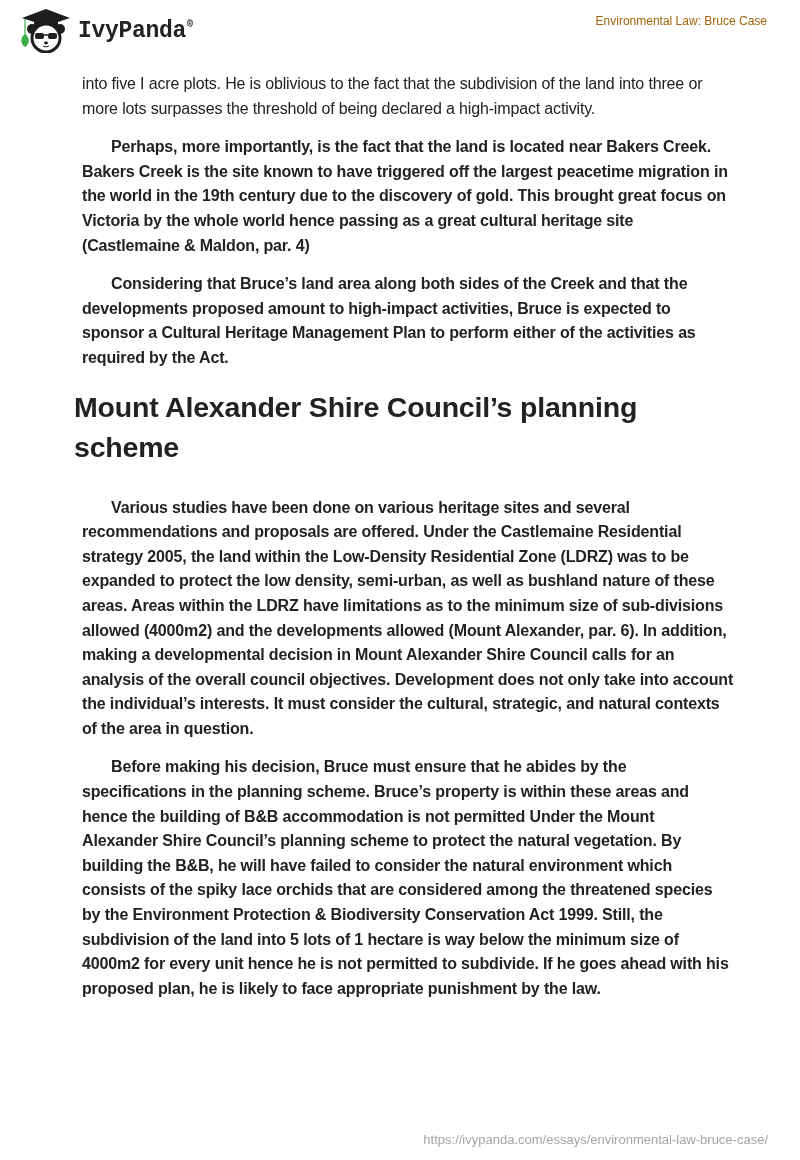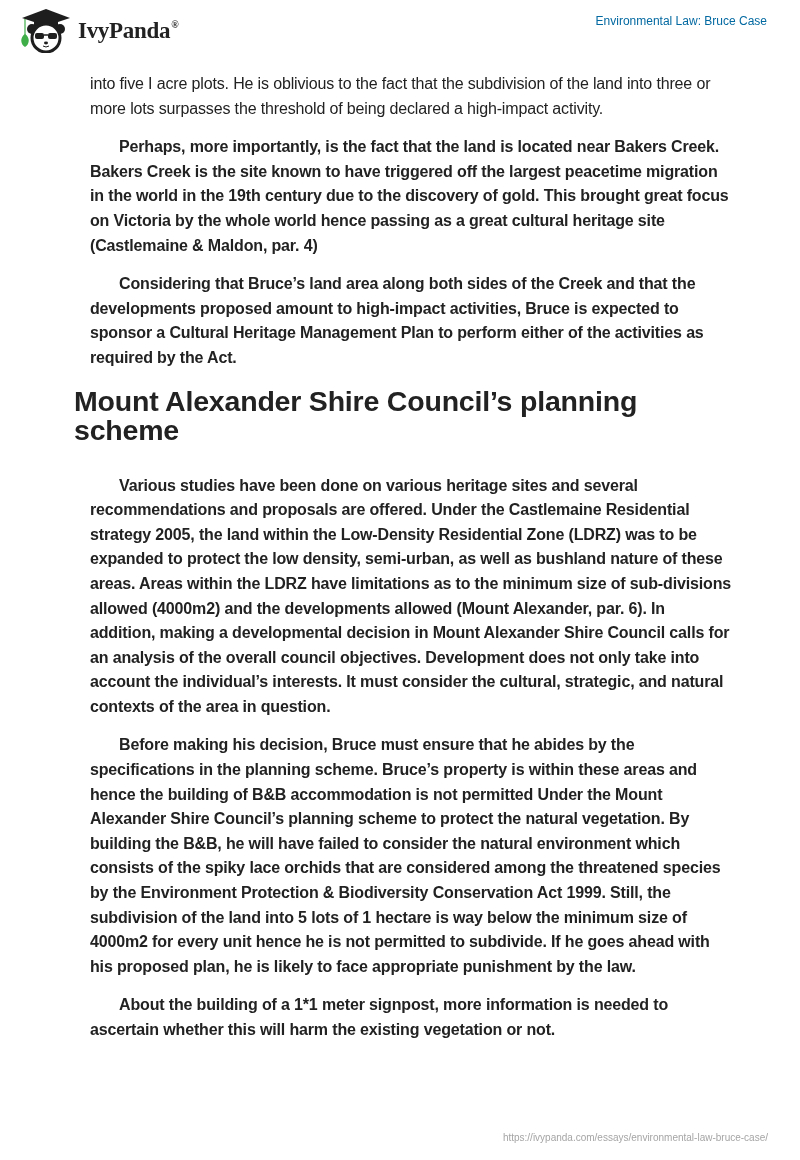--- a/index.html
+++ b/index.html
@@ -1,29 +1,29 @@
 <!DOCTYPE html>
 <html><head>
   <meta charset="utf-8">
   <style>
     html, body { margin: 0; padding: 0; background: #ffffff; }
     body { width: 800px; height: 1160px; position: relative; overflow: hidden;
            font-family: "Liberation Sans", sans-serif; color: #222222; }
     .header { position: absolute; left: 0; top: 0; width: 800px; height: 60px; }
     .logo { position: absolute; left: 16px; top: 7px; display: flex; align-items: center; }
     .logo-icon { width: 58px; height: 46px; }
-    .logo-text { font-family: Liberation Serif, serif; font-weight: bold; font-size: 23px;
+    .logo-text { font-family: Liberation Mono, monospace; font-weight: bold; font-size: 23px;
                  color: #222; margin-left: 4px; letter-spacing: -0.3px; position: relative; top: 1px; }
     .logo-reg { font-size: 10px; position: relative; top: -10px; margin-left: 1px; font-weight: bold; }
-    .doc-title { position: absolute; right: 33px; top: 14px; font-size: 12px; color: #0369a1; }
+    .doc-title { position: absolute; right: 33px; top: 14px; font-size: 12px; color: #a16207; }
     .content { position: absolute; left: 74px; top: 72px; width: 660px; }
-    p { margin: 0 0 14px 16px; font-size: 16px; line-height: 24.6px; letter-spacing: -0.15px; }
+    p { margin: 0 0 14px 8px; font-size: 16px; line-height: 24.6px; letter-spacing: -0.15px; }
     p.indent { text-indent: 29px; font-weight: bold; }
-    h2 { margin: 16px 0 29px 0; font-size: 28.5px; line-height: 29px; font-weight: bold; color: #222; letter-spacing: -0.2px; }
-    .footer-url { position: absolute; right: 32px; top: 1132px; font-size: 10px; color: #a5a5a5; }
+    h2 { margin: 16px 0 29px 0; font-size: 28.5px; line-height: 40px; font-weight: bold; color: #222; letter-spacing: -0.2px; }
+    .footer-url { position: absolute; right: 32px; top: 1132px; font-size: 13px; color: #a5a5a5; }
   </style>
 </head>
 <body>
 
 <div class="header">
   <div class="logo">
     <svg class="logo-icon" viewBox="0 0 58 46">
 
       <polygon points="6,11 30,2 54,11 30,19" fill="#1e1e1e"></polygon>
       <rect x="18" y="12" width="24" height="7" fill="#1e1e1e"></rect>
@@ -47,16 +47,15 @@
   <div class="doc-title">Environmental Law: Bruce Case</div>
 </div>
 
 <div class="content">
   <p>into five I acre plots. He is oblivious to the fact that the subdivision of the land into three or more lots surpasses the threshold of being declared a high-impact activity.</p>
   <p class="indent">Perhaps, more importantly, is the fact that the land is located near Bakers Creek. Bakers Creek is the site known to have triggered off the largest peacetime migration in the world in the 19th century due to the discovery of gold. This brought great focus on Victoria by the whole world hence passing as a great cultural heritage site (Castlemaine &amp; Maldon, par. 4)</p>
   <p class="indent">Considering that Bruce’s land area along both sides of the Creek and that the developments proposed amount to high-impact activities, Bruce is expected to sponsor a Cultural Heritage Management Plan to perform either of the activities as required by the Act.</p>
   <h2>Mount Alexander Shire Council’s planning scheme</h2>
   <p class="indent">Various studies have been done on various heritage sites and several recommendations and proposals are offered. Under the Castlemaine Residential strategy 2005, the land within the Low-Density Residential Zone (LDRZ) was to be expanded to protect the low density, semi-urban, as well as bushland nature of these areas. Areas within the LDRZ have limitations as to the minimum size of sub-divisions allowed (4000m2) and the developments allowed (Mount Alexander, par. 6). In addition, making a developmental decision in Mount Alexander Shire Council calls for an analysis of the overall council objectives. Development does not only take into account the individual’s interests. It must consider the cultural, strategic, and natural contexts of the area in question.</p>
   <p class="indent">Before making his decision, Bruce must ensure that he abides by the specifications in the planning scheme. Bruce’s property is within these areas and hence the building of B&amp;B accommodation is not permitted Under the Mount Alexander Shire Council’s planning scheme to protect the natural vegetation. By building the B&amp;B, he will have failed to consider the natural environment which consists of the spiky lace orchids that are considered among the threatened species by the Environment Protection &amp; Biodiversity Conservation Act 1999. Still, the subdivision of the land into 5 lots of 1 hectare is way below the minimum size of 4000m2 for every unit hence he is not permitted to subdivide. If he goes ahead with his proposed plan, he is likely to face appropriate punishment by the law.</p>
-  <p class="indent">About the building of a 1*1 meter signpost, more information is needed to ascertain whether this will harm the existing vegetation or not.</p>
 </div>
 
 <div class="footer-url">https://ivypanda.com/essays/environmental-law-bruce-case/</div>
 
 </body></html>

